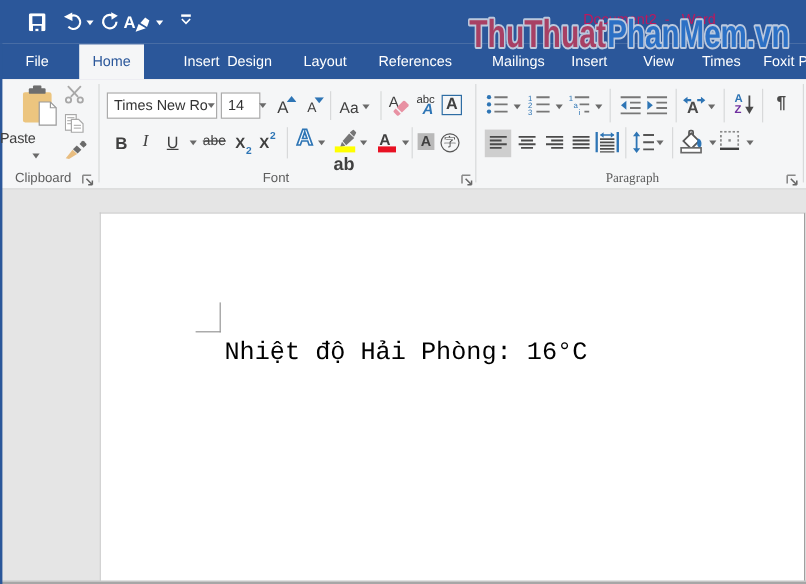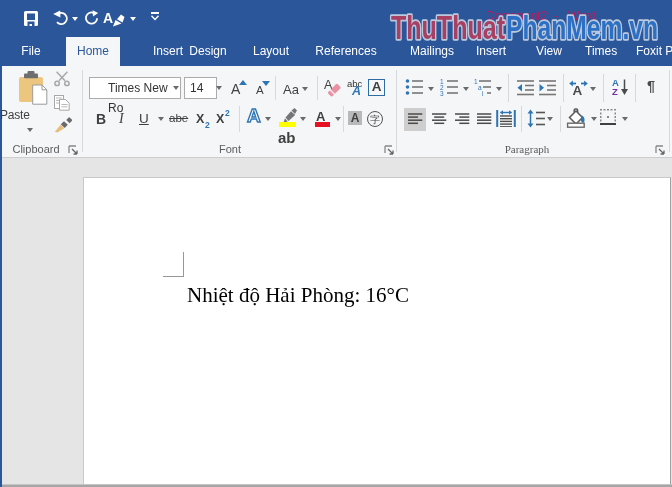--- a/index.html
+++ b/index.html
@@ -18,21 +18,21 @@
   .glabel { position:absolute; top:77px; font-size:11px; color:#5d5d5d; text-align:center; }
   .launcher { position:absolute; top:79px; width:10px; height:10px; }
   .caret { position:absolute; width:0; height:0; border-left:3.5px solid transparent; border-right:3.5px solid transparent; border-top:4px solid #6a6a6a; }
   .combo { position:absolute; background:#fff; border:1px solid #ababab; font-size:12px; color:#333; }
   .btxt { position:absolute; color:#404040; }
   
   #docarea { left:0; top:158px; width:672px; height:329px; background:#e5e5e5; }
   #page { position:absolute; left:83px; top:19px; width:588px; height:307px; background:#fff; border:1px solid #c9c9c9; border-right-color:#a0a0a0; border-bottom:none; }
   #bottombar { position:absolute; left:0; top:326px; width:672px; height:3px; background:#a6a6a6; border-top:1px solid #c6c6c6; }
   #leftborder { left:0; top:36px; width:2px; height:451px; background:#2b579a; }
-  #doctext { position:absolute; left:187px; top:125px; font-family:Liberation Serif, serif; font-size:21px; color:#000; }
+  #doctext { position:absolute; left:187px; top:125px; font-family:Liberation Mono, monospace; font-size:21px; color:#000; }
   .mark { position:absolute; background:#979797; }
 </style>
 </head>
 <body>
   <div class="abs" id="titlebar"></div>
   <div class="abs" id="tabrow"></div>
   <div id="title-text">Document2&nbsp; -&nbsp; &nbsp;Word</div>
   <div class="abs" id="ribbon"></div>
   <div class="abs" id="docarea">
     <div id="page"></div>
@@ -115,21 +115,21 @@
   </svg>
 
   <svg class="abs" style="left:53px;top:114px;" width="20" height="19" viewBox="0 0 20 19">
     <path d="M1.8 17.8 L7.5 10.8 L11.3 14.3 L4.5 18.5 Z" fill="#e8bd80"></path>
     <path d="M7.8 10.3 L11 7.2 L14.8 10.8 L11.7 14 Z" fill="#6a6a6a"></path>
     <path d="M13.3 5.9 L15.4 3.7 Q16.1 3.0 16.9 3.7 L18.8 5.6 Q19.5 6.4 18.8 7.1 L16.6 9.2 Z" fill="#6a6a6a"></path>
   </svg>
   <div class="glabel" style="left:6px;top:143px;width:60px;">Clipboard</div>
   <div class="vsep" style="left:82px;top:70px;"></div>
 
-  <div class="combo" style="left:89px;top:77px;width:92px;height:22px;line-height:20px;padding-left:18px;">Times New Ro</div>
+  <div class="combo" style="left:89px;top:77px;width:92px;height:22px;line-height:20px;padding-left:5px;">Times New Ro</div>
   <div class="caret" style="left:173px;top:86px;"></div>
   <div class="combo" style="left:184px;top:77px;width:33px;height:22px;line-height:20px;padding-left:5px;">14</div>
   <div class="caret" style="left:216px;top:86px;"></div>
 
   <div class="btxt" style="left:231px;top:81px;font-size:14px;">A</div>
   <svg class="abs" style="left:239px;top:80px;" width="8" height="5">
     <path d="M4 0 L8 5 L0 5 Z" fill="#2e75b5"></path>
   </svg>
   <div class="btxt" style="left:256px;top:84px;font-size:11.5px;">A</div>
   <svg class="abs" style="left:262px;top:81px;" width="8" height="5">

